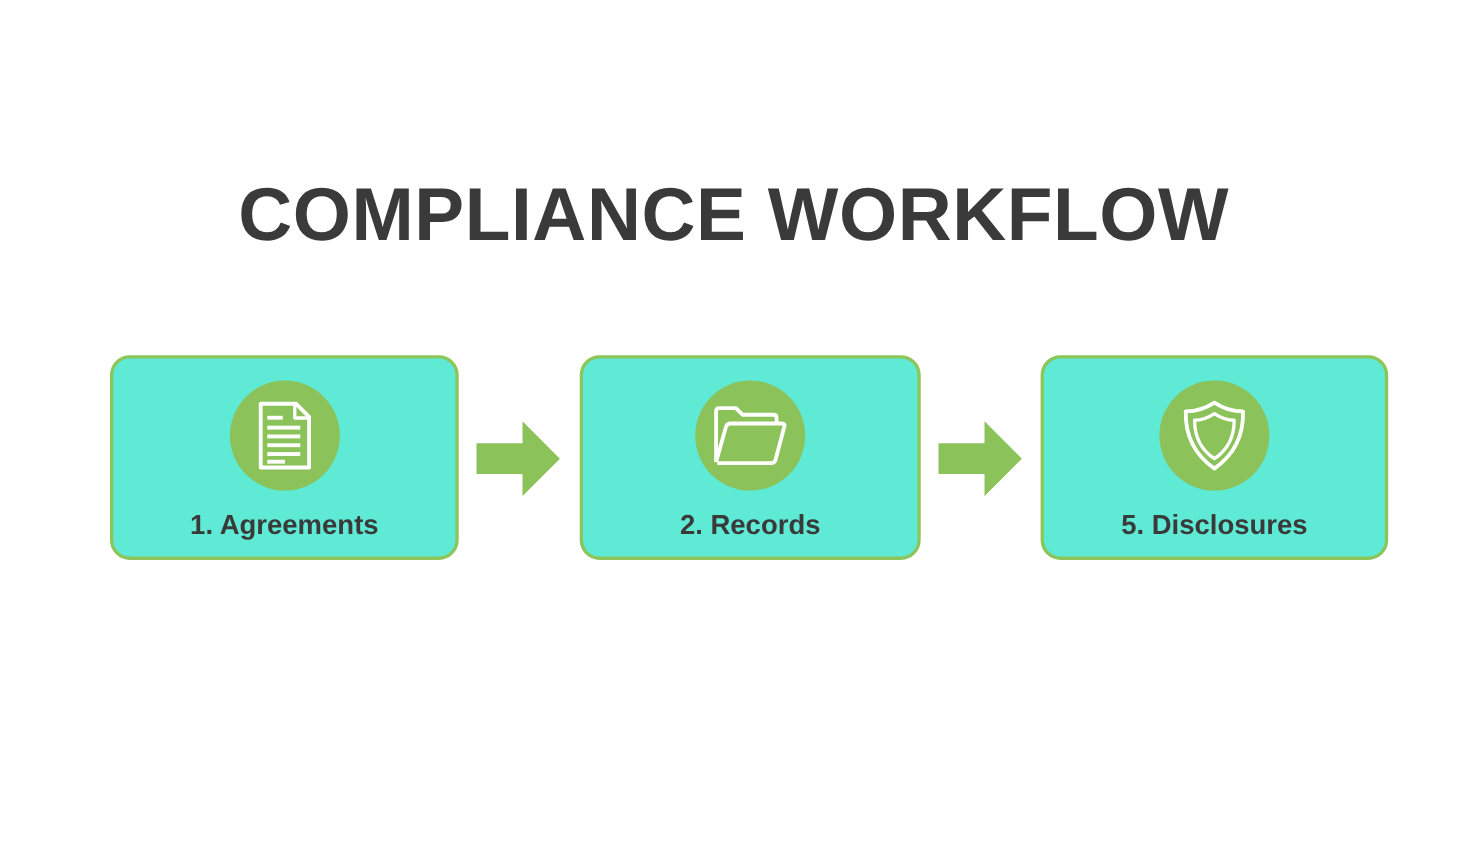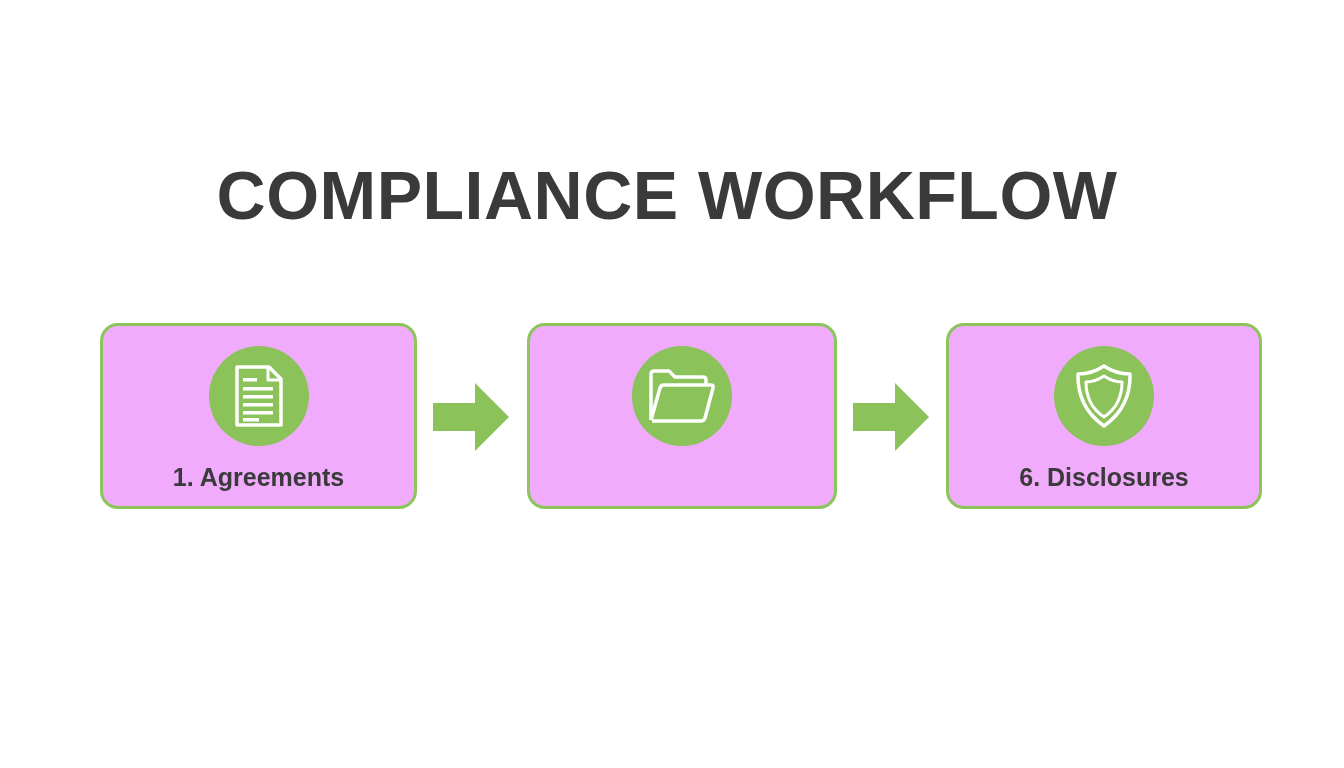--- a/index.html
+++ b/index.html
@@ -6,21 +6,21 @@
   body {
     width: 1344px; height: 768px; background: #ffffff; position: relative; overflow: hidden;
     font-family: "Liberation Sans", "DejaVu Sans", sans-serif;
   }
   .title {
     position: absolute; left: 0; top: 163px; width: 1334px; text-align: center;
     font-size: 68px; font-weight: 700; color: #3a3a3a; letter-spacing: 0.5px; line-height: 64px;
   }
   .step {
     position: absolute; top: 323px; height: 186px; box-sizing: border-box;
-    border: 3px solid #8cc55a; border-radius: 18px; background: #f0abfc;
+    border: 3px solid #8cc55a; border-radius: 18px; background: #5eead4;
   }
   .step .circle {
     position: absolute; left: 50%; top: 20px; width: 100px; height: 100px; margin-left: -50px;
     border-radius: 50%; background: #8bc25a; display: flex; align-items: center; justify-content: center;
   }
   .step .label {
     position: absolute; left: 0; right: 0; top: 135px; text-align: center;
     font-size: 25px; font-weight: 700; color: #3a3a3a; line-height: 32px;
   }
   .arrow { position: absolute; top: 383px; width: 76px; height: 68px; }
@@ -50,27 +50,28 @@
   <polygon points="0,20 42,20 42,0 76,34 42,68 42,48 0,48" fill="#8bc25a"></polygon>
 </svg>
 
 <div class="step" style="left:527px; width:310px;">
   <div class="circle">
     <svg width="70" height="56" viewBox="0 0 70 56">
       <path d="M4 52 V6 Q4 3 7 3 H22 L28 9 H56 Q59 9 59 12 V18" fill="none" stroke="#ffffff" stroke-width="3.5" stroke-linejoin="round"></path>
       <path d="M4 52 L13 20 Q14 17 17 17 H64 Q67 17 66 20 L58 50 Q57 53 54 53 H5" fill="none" stroke="#ffffff" stroke-width="3.5" stroke-linejoin="round"></path>
     </svg>
   </div>
+  <div class="label">2. Records</div>
 </div>
 
 <svg class="arrow" style="left:853px;" viewBox="0 0 76 68">
   <polygon points="0,20 42,20 42,0 76,34 42,68 42,48 0,48" fill="#8bc25a"></polygon>
 </svg>
 
 <div class="step" style="left:946px; width:316px;">
   <div class="circle">
     <svg width="60" height="66" viewBox="0 0 60 66">
       <path d="M30 3 Q42 11 56 11 Q57 44 30 63 Q3 44 4 11 Q18 11 30 3 Z" fill="none" stroke="#ffffff" stroke-width="3.5" stroke-linejoin="round"></path>
       <path d="M30 13 Q39 19 48 19 Q48 42 30 54 Q12 42 12 19 Q21 19 30 13 Z" fill="none" stroke="#ffffff" stroke-width="3" stroke-linejoin="round"></path>
     </svg>
   </div>
-  <div class="label">6. Disclosures</div>
+  <div class="label">5. Disclosures</div>
 </div>
 
 </body></html>

